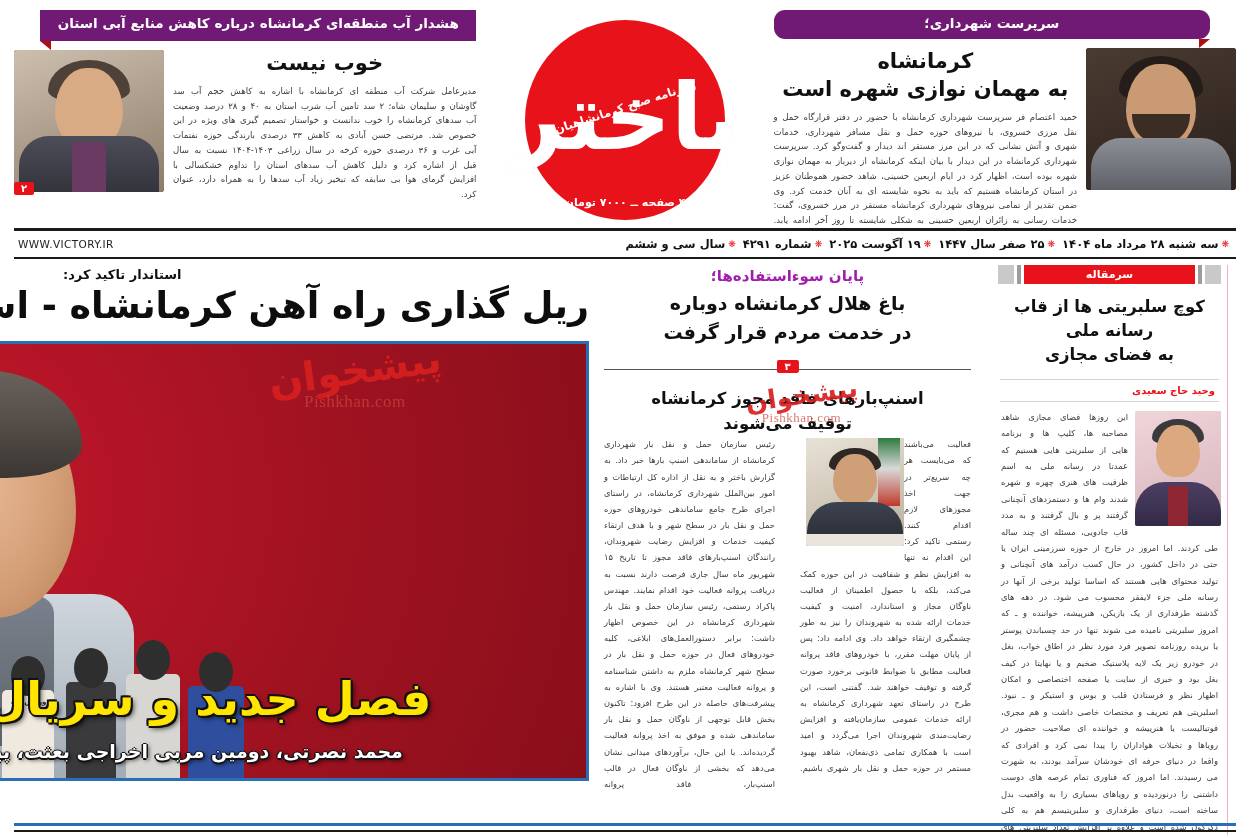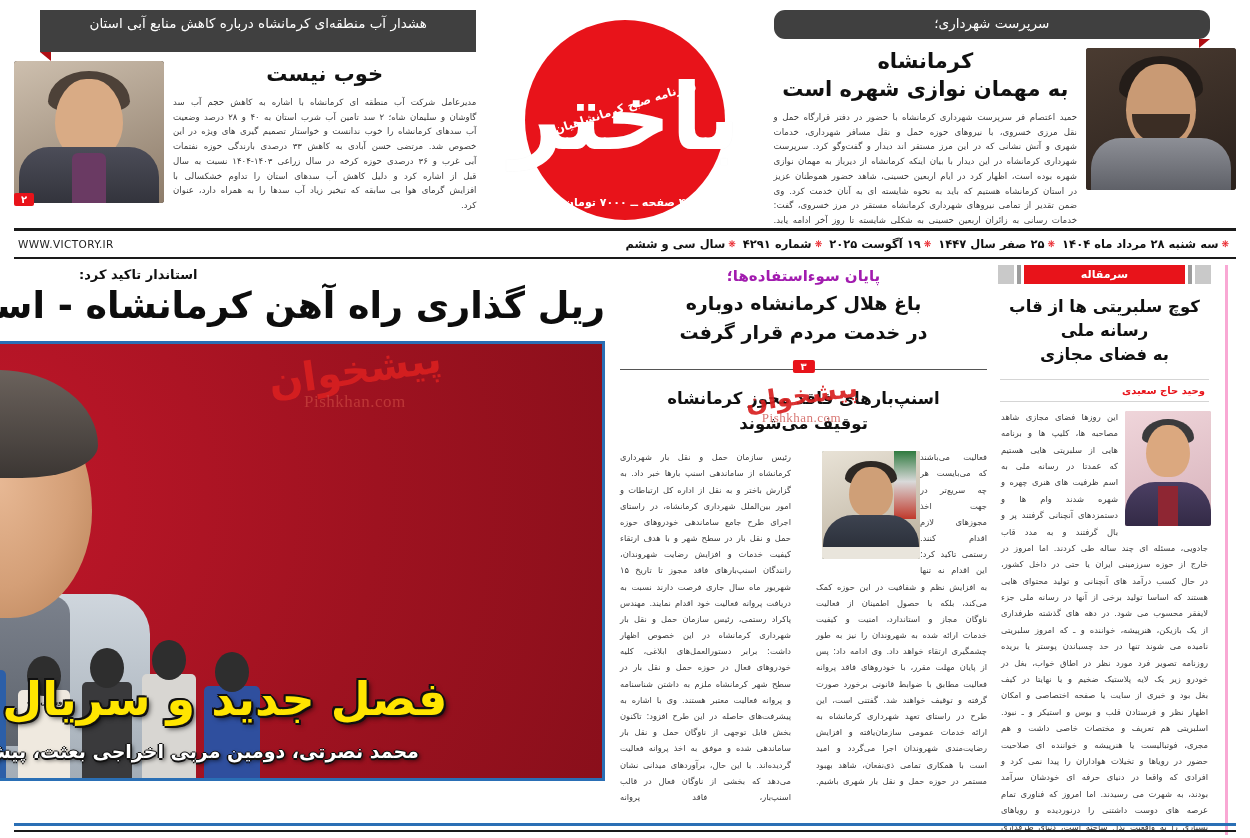--- a/index.html
+++ b/index.html
@@ -11,22 +11,22 @@
   }
   .page { position:relative; width:1250px; height:838px; background:#fff; }
 
   
   .topzone { display:flex; flex-direction:row-reverse; height:228px; padding:10px 14px 0 14px; gap:0; }
 
   .top-col { width:470px; display:flex; flex-direction:column; }
   .top-mid { width:302px; display:flex; align-items:flex-start; justify-content:center; padding-top:4px; }
 
   .redbanner {
-    background:#404040; color:#fff; height:42px; line-height:27px;
-    text-align:center; font-size:13.5px; font-weight:normal;
+    background:#701a75; color:#fff; height:31px; line-height:27px;
+    text-align:center; font-size:13.5px; font-weight:bold;
     letter-spacing:-.2px; position:relative;
   }
   .redbanner.rb-right { margin-right:0; margin-left:26px; }
   .redbanner.rb-left  { margin-left:0; margin-right:26px;border-radius:11px; }
   .redbanner:after {
     content:""; position:absolute; bottom:-9px; width:0; height:0;
     border-style:solid;
   }
   .rb-right:after { left:0; border-width:9px 0 0 11px; border-color:#B00E13 transparent transparent transparent; }
   .rb-left:after  { right:0; border-width:9px 11px 0 0; border-color:#B00E13 transparent transparent transparent; }
@@ -76,21 +76,21 @@
   }
   .dateline { font-size:11.5px; font-weight:bold; color:#111; letter-spacing:-.1px; }
   .dateline .star { color:#E8131A; font-size:9px; padding:0 3px; vertical-align:1px; }
   .siteurl { font-size:10.5px; color:#222; letter-spacing:.4px; direction:ltr; }
   .rule-thin { height:2.5px; background:#1a1a1a; }
 
   
   .mainzone { display:flex; flex-direction:row; padding:0 14px; height:570px; margin-top:6px; }
 
   
-  .edcol { width:232px; flex:0 0 232px; border-right:3px solid #f9a8d4; padding-right:12px; margin-right:8px; }
+  .edcol { width:232px; flex:0 0 232px; border-right:1px solid #f9a8d4; padding-right:4px; margin-right:8px;margin-left:16px; }
   .ed-banner-row { display:flex; align-items:center; gap:3px; padding:0 2px 0 2px; }
   .ed-gray { width:16px; height:19px; background:#c9c9c9; flex:0 0 16px; }
   .ed-bars { width:4px; height:19px; background:#9c9c9c; flex:0 0 4px; }
   .ed-banner {
     flex:1; background:#E8131A; color:#fff; height:19px; line-height:19px;
     text-align:center; font-size:11px; font-weight:bold;
   }
   .ed-head {
     font-size:16.5px; font-weight:bold; color:#111; text-align:center;
     line-height:1.45; margin:11px 6px 0 6px;
@@ -119,21 +119,21 @@
   .mid-divider { position:relative; height:18px; margin:13px 0 9px 0; }
   .mid-divider .line { position:absolute; top:9px; left:0; right:0; height:1.4px; background:#555; }
   .mid-divider .badge {
     position:absolute; left:50%; top:0; transform:translateX(-50%);
     background:#E8131A; color:#fff; font-size:10px; font-weight:bold;
     padding:1px 8px; border-radius:2px;
   }
   .mid-head2 {
     font-size:16.5px; font-weight:bold; color:#111; text-align:center; line-height:1.5;
   }
-  .mid-cols { display:flex; flex-direction:row-reverse; gap:25px; margin-top:13px; }
+  .mid-cols { display:flex; flex-direction:row-reverse; gap:25px; }
   .mid-c { flex:1; font-size:8.3px; color:#3c3c3c; line-height:1.95;
            text-align:justify; text-align-last:justify; word-spacing:1.4px; }
   .mid-photo {
     float:left; width:98px; height:108px; margin:2px 0 5px 6px;
     background:#8a9a86; border-radius:2px; overflow:hidden; position:relative;
   }
 
   
   .leftcol { flex:1; padding-left:0; padding-right:6px; position:relative; }
   .lead-kicker { font-size:13px; font-weight:bold; color:#111; text-align:center; margin-top:2px; }

